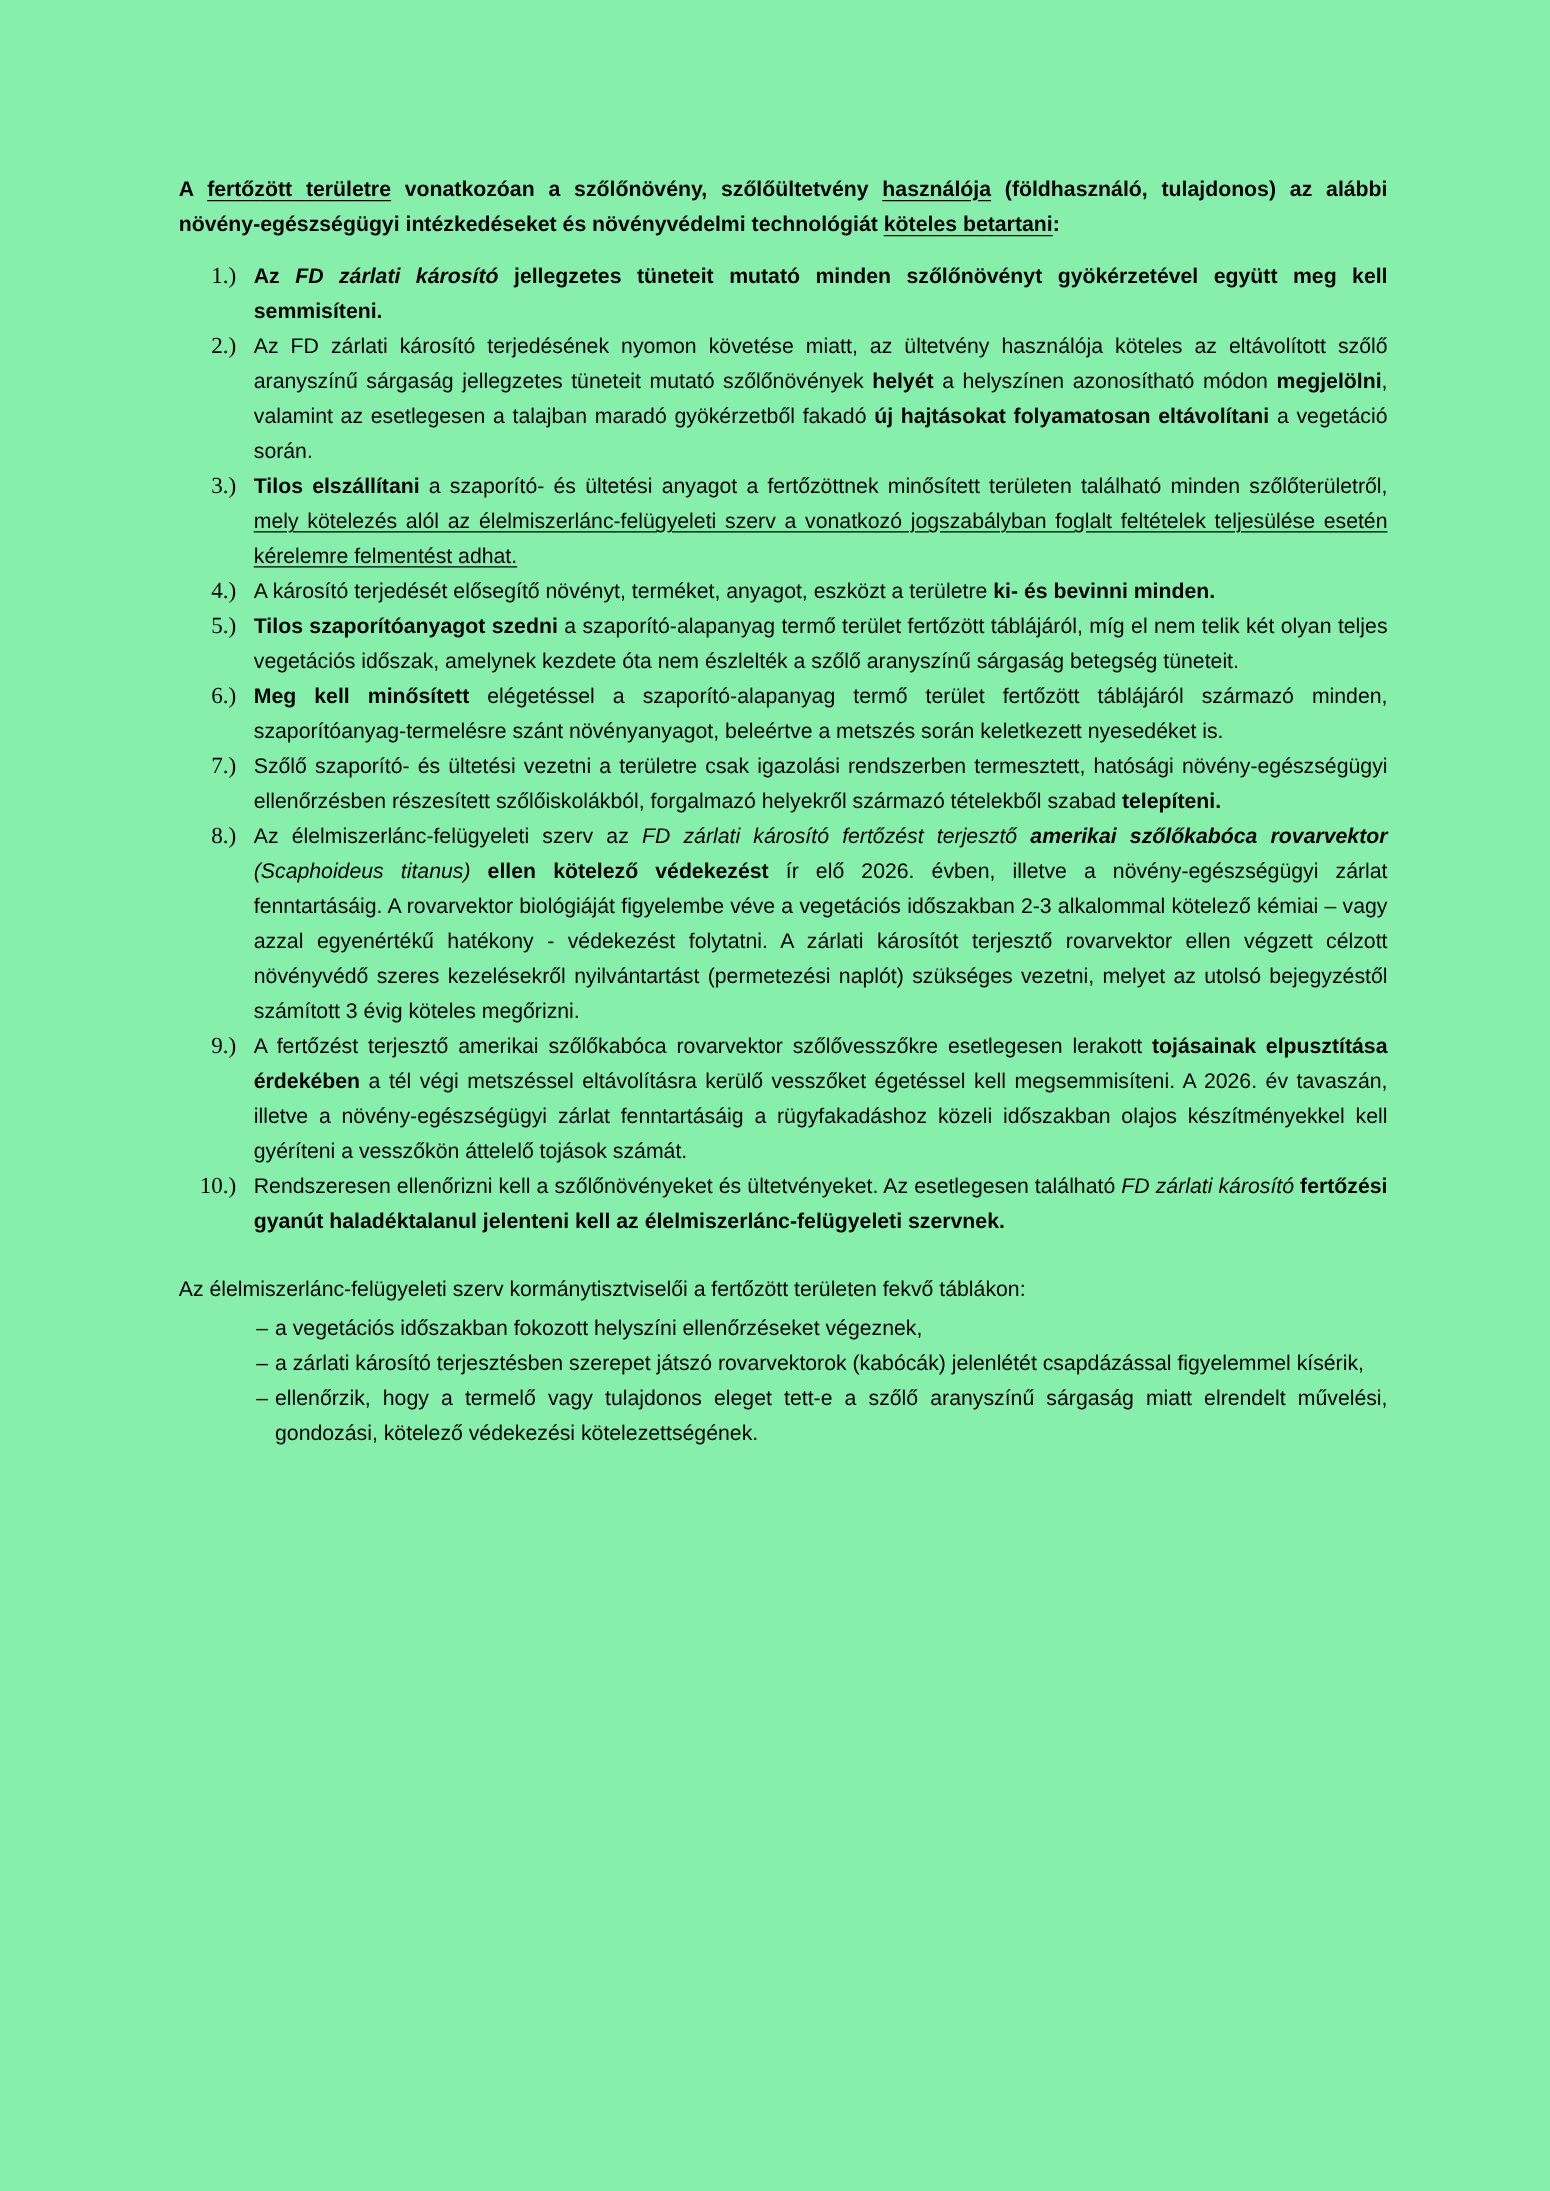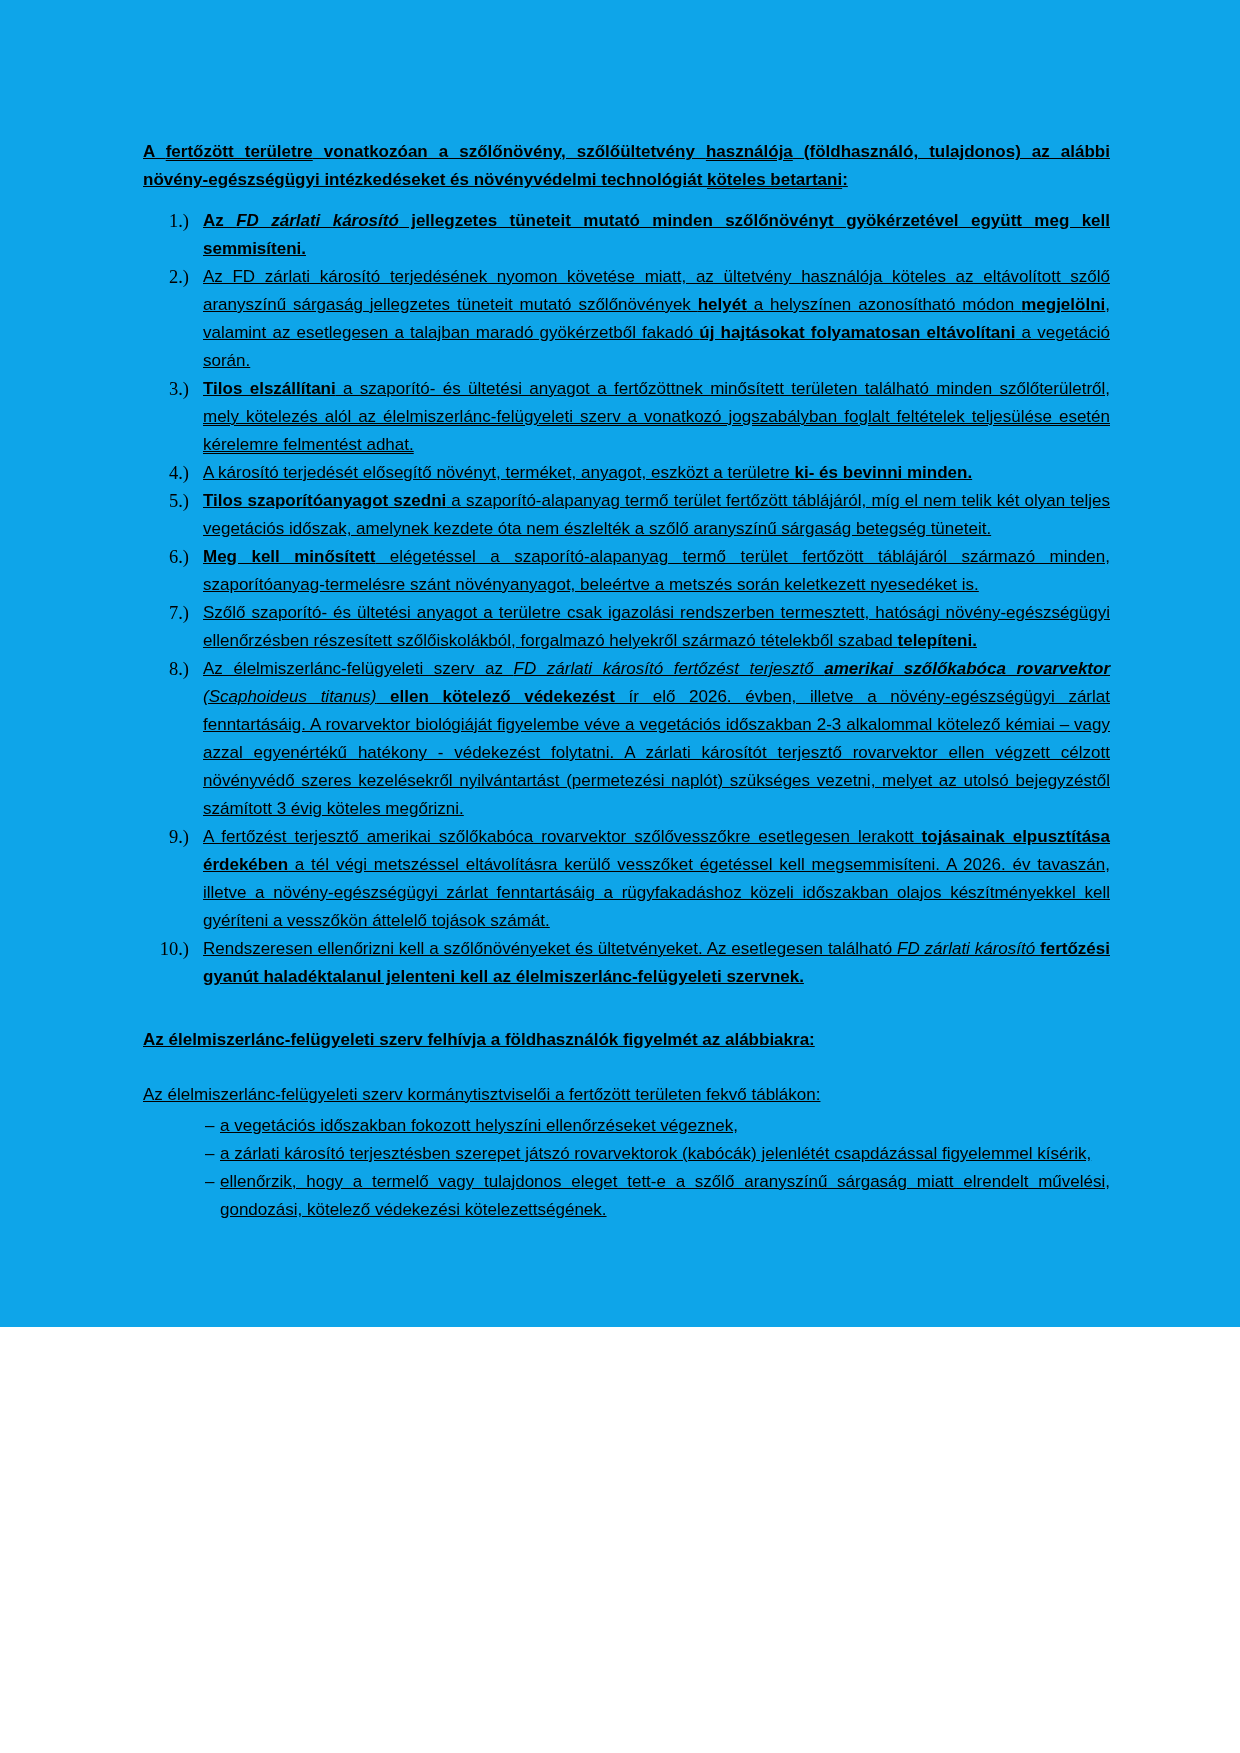--- a/index.html
+++ b/index.html
@@ -10,23 +10,22 @@
   body {
     width: 1240px;
     height: 1753px;
     overflow: hidden;
     color: #000000;
     font-family: "Liberation Sans", sans-serif;
   }
   .page {
     position: relative;
     width: 1240px;
-    height: 1327px;
-    background: #0ea5e9;
-    text-decoration: underline;
+    height: 1753px;
+    background: #86efac;
   }
   .content {
     box-sizing: border-box;
     padding: 138px 130px 0 143px;
     font-size: 17px;
     line-height: 28px;
     text-align: justify;
   }
   p { margin: 0; }
   .b { font-weight: bold; }
@@ -101,37 +100,36 @@
         <div class="oli">
           <span class="marker">5.)</span>
           <div class="itext"><span class="b">Tilos szaporítóanyagot szedni</span><span> a szaporító-alapanyag termő terület fertőzött táblájáról, míg el nem telik két olyan teljes vegetációs időszak, amelynek kezdete óta nem észlelték a szőlő aranyszínű sárgaság betegség tüneteit.</span></div>
         </div>
         <div class="oli">
           <span class="marker">6.)</span>
           <div class="itext"><span class="b">Meg kell minősített</span><span> elégetéssel a szaporító-alapanyag termő terület fertőzött táblájáról származó minden, szaporítóanyag-termelésre szánt növényanyagot, beleértve a metszés során keletkezett nyesedéket is.</span></div>
         </div>
         <div class="oli">
           <span class="marker">7.)</span>
-          <div class="itext"><span>Szőlő szaporító- és ültetési anyagot a területre csak igazolási rendszerben termesztett, hatósági növény-egészségügyi ellenőrzésben részesített szőlőiskolákból, forgalmazó helyekről származó tételekből szabad </span><span class="b">telepíteni.</span></div>
+          <div class="itext"><span>Szőlő szaporító- és ültetési vezetni a területre csak igazolási rendszerben termesztett, hatósági növény-egészségügyi ellenőrzésben részesített szőlőiskolákból, forgalmazó helyekről származó tételekből szabad </span><span class="b">telepíteni.</span></div>
         </div>
         <div class="oli">
           <span class="marker">8.)</span>
           <div class="itext"><span>Az élelmiszerlánc-felügyeleti szerv az </span><span class="i">FD zárlati károsító fertőzést terjesztő </span><span class="b i">amerikai szőlőkabóca rovarvektor </span><span class="i">(Scaphoideus titanus)</span><span> </span><span class="b">ellen kötelező védekezést</span><span> ír elő 2026. évben, illetve a növény-egészségügyi zárlat fenntartásáig. A rovarvektor biológiáját figyelembe véve a vegetációs időszakban 2-3 alkalommal kötelező kémiai – vagy azzal egyenértékű hatékony - védekezést folytatni. A zárlati károsítót terjesztő rovarvektor ellen végzett célzott növényvédő szeres kezelésekről nyilvántartást (permetezési naplót) szükséges vezetni, melyet az utolsó bejegyzéstől számított 3 évig köteles megőrizni.</span></div>
         </div>
         <div class="oli">
           <span class="marker">9.)</span>
           <div class="itext"><span>A fertőzést terjesztő amerikai szőlőkabóca rovarvektor szőlővesszőkre esetlegesen lerakott </span><span class="b">tojásainak elpusztítása érdekében</span><span> a tél végi metszéssel eltávolításra kerülő vesszőket égetéssel kell megsemmisíteni. A 2026. év tavaszán, illetve a növény-egészségügyi zárlat fenntartásáig a rügyfakadáshoz közeli időszakban olajos készítményekkel kell gyéríteni a vesszőkön áttelelő tojások számát.</span></div>
         </div>
         <div class="oli">
           <span class="marker">10.)</span>
           <div class="itext"><span>Rendszeresen ellenőrizni kell a szőlőnövényeket és ültetvényeket. Az esetlegesen található </span><span class="i">FD zárlati károsító </span><span class="b">fertőzési gyanút haladéktalanul jelenteni kell az élelmiszerlánc-felügyeleti szervnek.</span></div>
         </div>
       </div>
 
-    <p class="heading"><span class="b">Az élelmiszerlánc-felügyeleti szerv felhívja a földhasználók figyelmét az alábbiakra:</span></p>
 
     <p class="officials"><span>Az élelmiszerlánc-felügyeleti szerv kormánytisztviselői a fertőzött területen fekvő táblákon:</span></p>
 
     <div class="bullist">
         <div class="bli">
           <span class="marker">–</span>
           <div class="itext"><span>a vegetációs időszakban fokozott helyszíni ellenőrzéseket végeznek,</span></div>
         </div>
         <div class="bli">
           <span class="marker">–</span>

